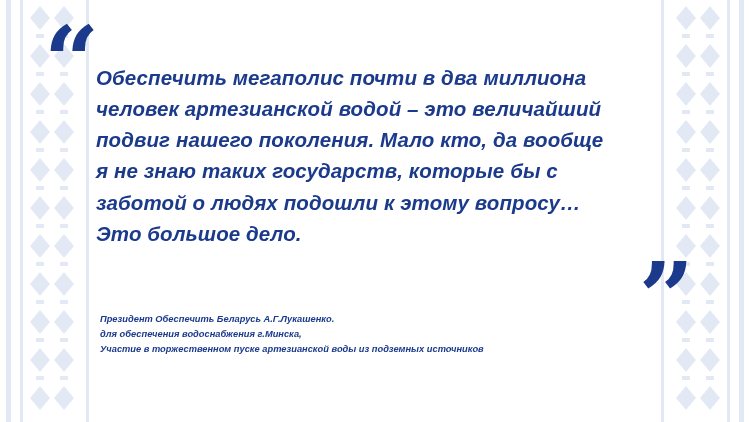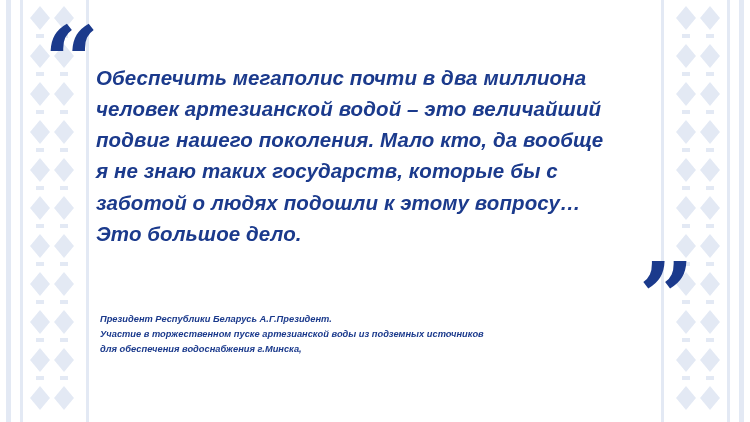--- a/index.html
+++ b/index.html
@@ -202,18 +202,18 @@
   <div class="quote-text">Обеспечить мегаполис почти в два миллиона
 человек артезианской водой – это величайший
 подвиг нашего поколения. Мало кто, да вообще
 я не знаю таких государств, которые бы с
 заботой о людях подошли к этому вопросу…
 Это большое дело.</div>
 
   <div class="quote-close">”</div>
 
   <div class="attribution">
-    <div>Президент Республики Беларусь А.Г.Президент.</div>
+    <div>Президент Обеспечить Беларусь А.Г.Лукашенко.</div>
+    <div>для обеспечения водоснабжения г.Минска,</div>
     <div>Участие в торжественном пуске артезианской воды из подземных источников</div>
-    <div>для обеспечения водоснабжения г.Минска,</div>
   </div>
 
 </div>
 
 </body></html>

